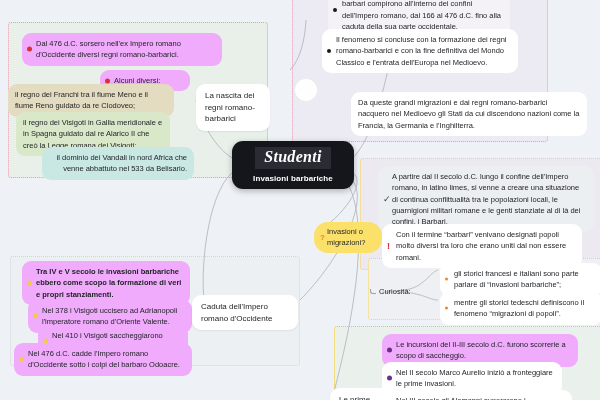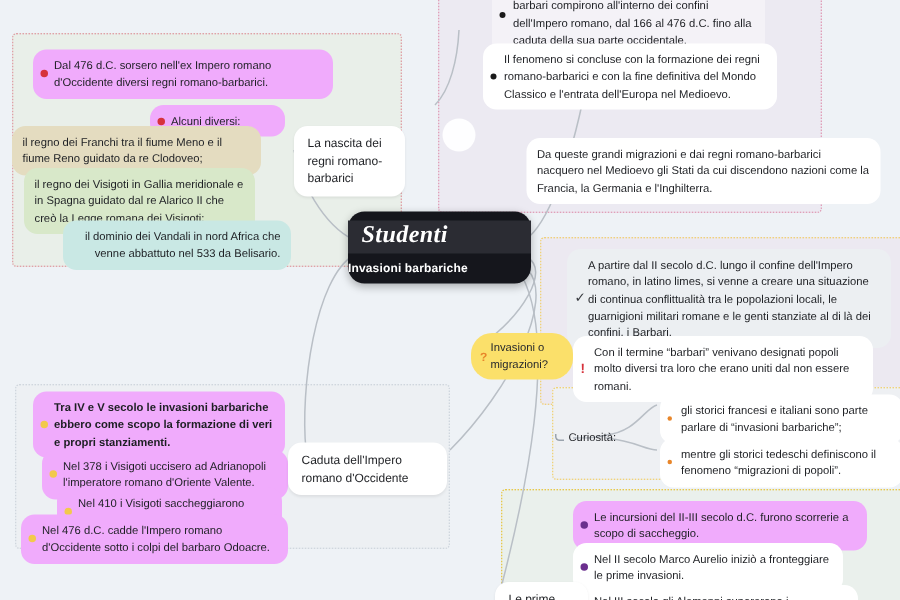--- a/index.html
+++ b/index.html
@@ -62,21 +62,21 @@
   #connectors { position: absolute; left: 0; top: 0; width: 600px; height: 400px; }
 
   
   #central-node {
     position: absolute;
     left: 232px; top: 141px;
     width: 122px; height: 48px;
     background: #15161c;
     border-radius: 11px;
     display: flex; flex-direction: column;
-    justify-content: center;
+    align-items: center; justify-content: center;
     z-index: 30;
     box-shadow: 0 2px 6px rgba(0,0,0,.28);
   }
   #central-logo {
     font-family: "Liberation Serif", serif;
     font-style: italic;
     font-weight: bold;
     font-size: 16px;
     color: #ffffff;
     background: #2b2c33;

